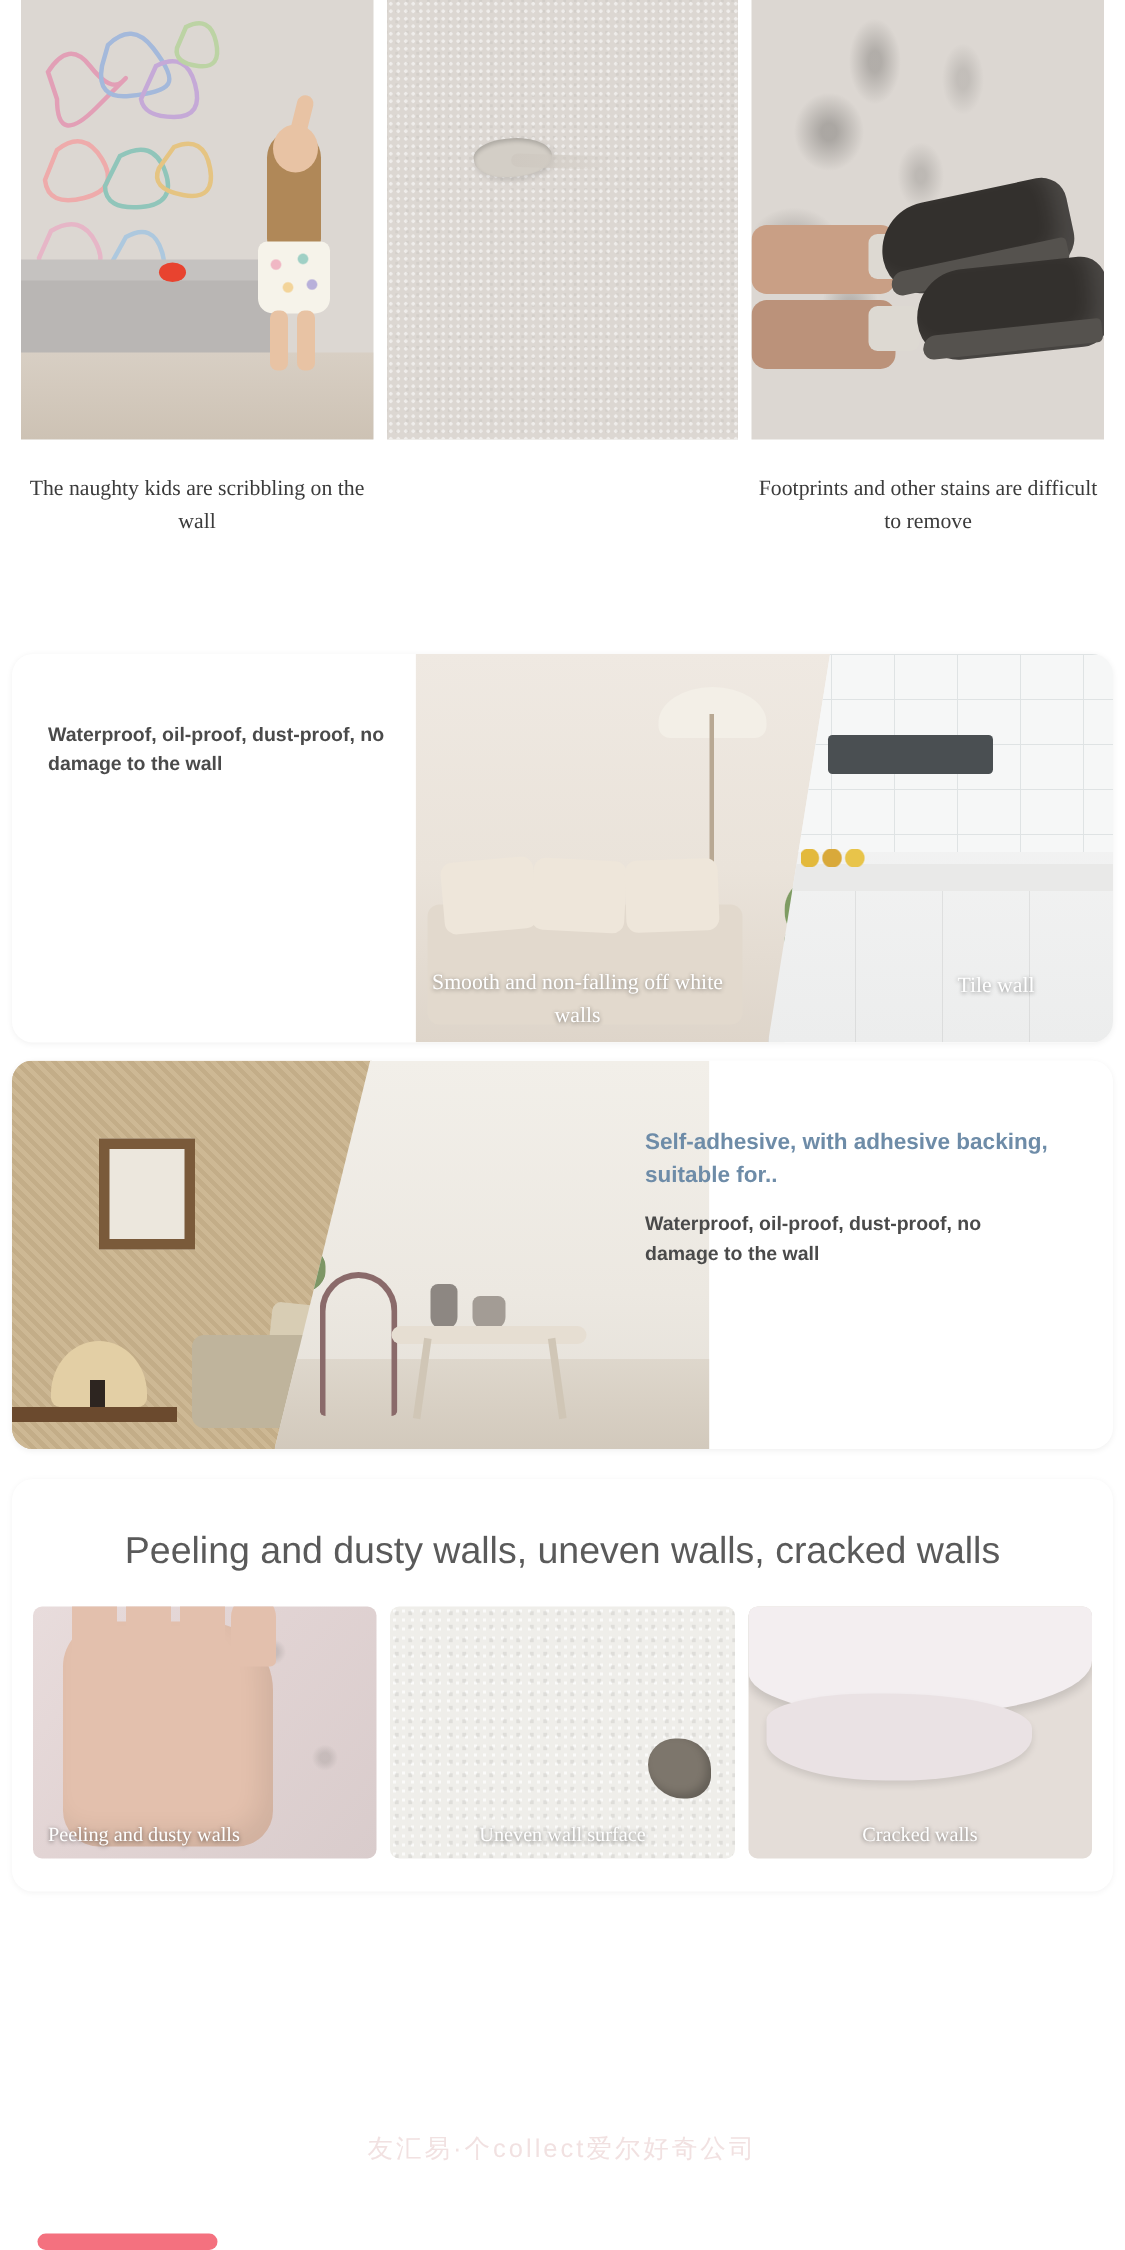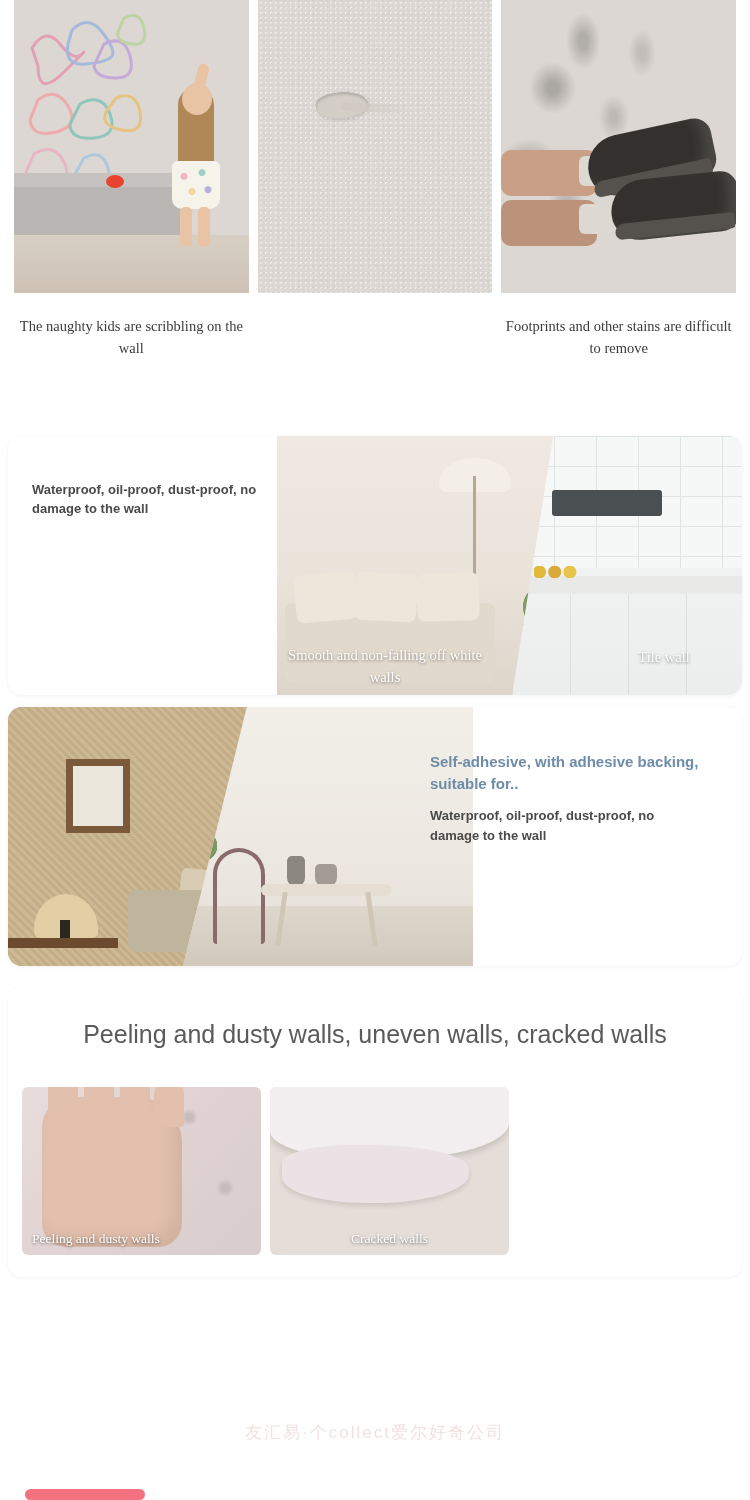--- a/index.html
+++ b/index.html
@@ -338,21 +338,21 @@
     font-weight: bold;
     letter-spacing: .2px;
   }
   .cannot h3 {
     text-align: center;
     color: #5a5a5a;
     font-size: 25px;
     font-weight: normal;
     margin-top: 10px;
   }
-  .bad-row { display: flex; gap: 9px; margin-top: 38px; }
+  .bad-row { display: flex; gap: 9px; margin-top: 22px; }
   .bad {
     position: relative;
     width: 239px; height: 168px;
     border-radius: 6px;
     overflow: hidden;
   }
   .bad .bad-label {
     position: absolute; left: 10px; bottom: 8px;
     color: #fff;
     font-family: "Liberation Serif", serif;
@@ -556,20 +556,24 @@
       <div class="dust"></div>
       <div class="hand">
         <div class="fing f1"></div>
           <div class="fing f2"></div>
         <div class="fing f3"></div>
           <div class="fing f4"></div>
       </div>
       <div class="bad-label">Peeling and dusty walls</div>
     </div>
 
+    <div class="bad bad2 b2">
+      <div class="chip"></div>
+      <div class="bad-label">Uneven wall surface</div>
+    </div>
 
     <div class="bad bad3 b3">
       <div class="peel"></div>
       <div class="peel2"></div>
       <div class="bad-label">Cracked walls</div>
     </div>
   </div>
 </div>
 
 <div class="footer-wm">友汇易·个collect爱尔好奇公司</div>

